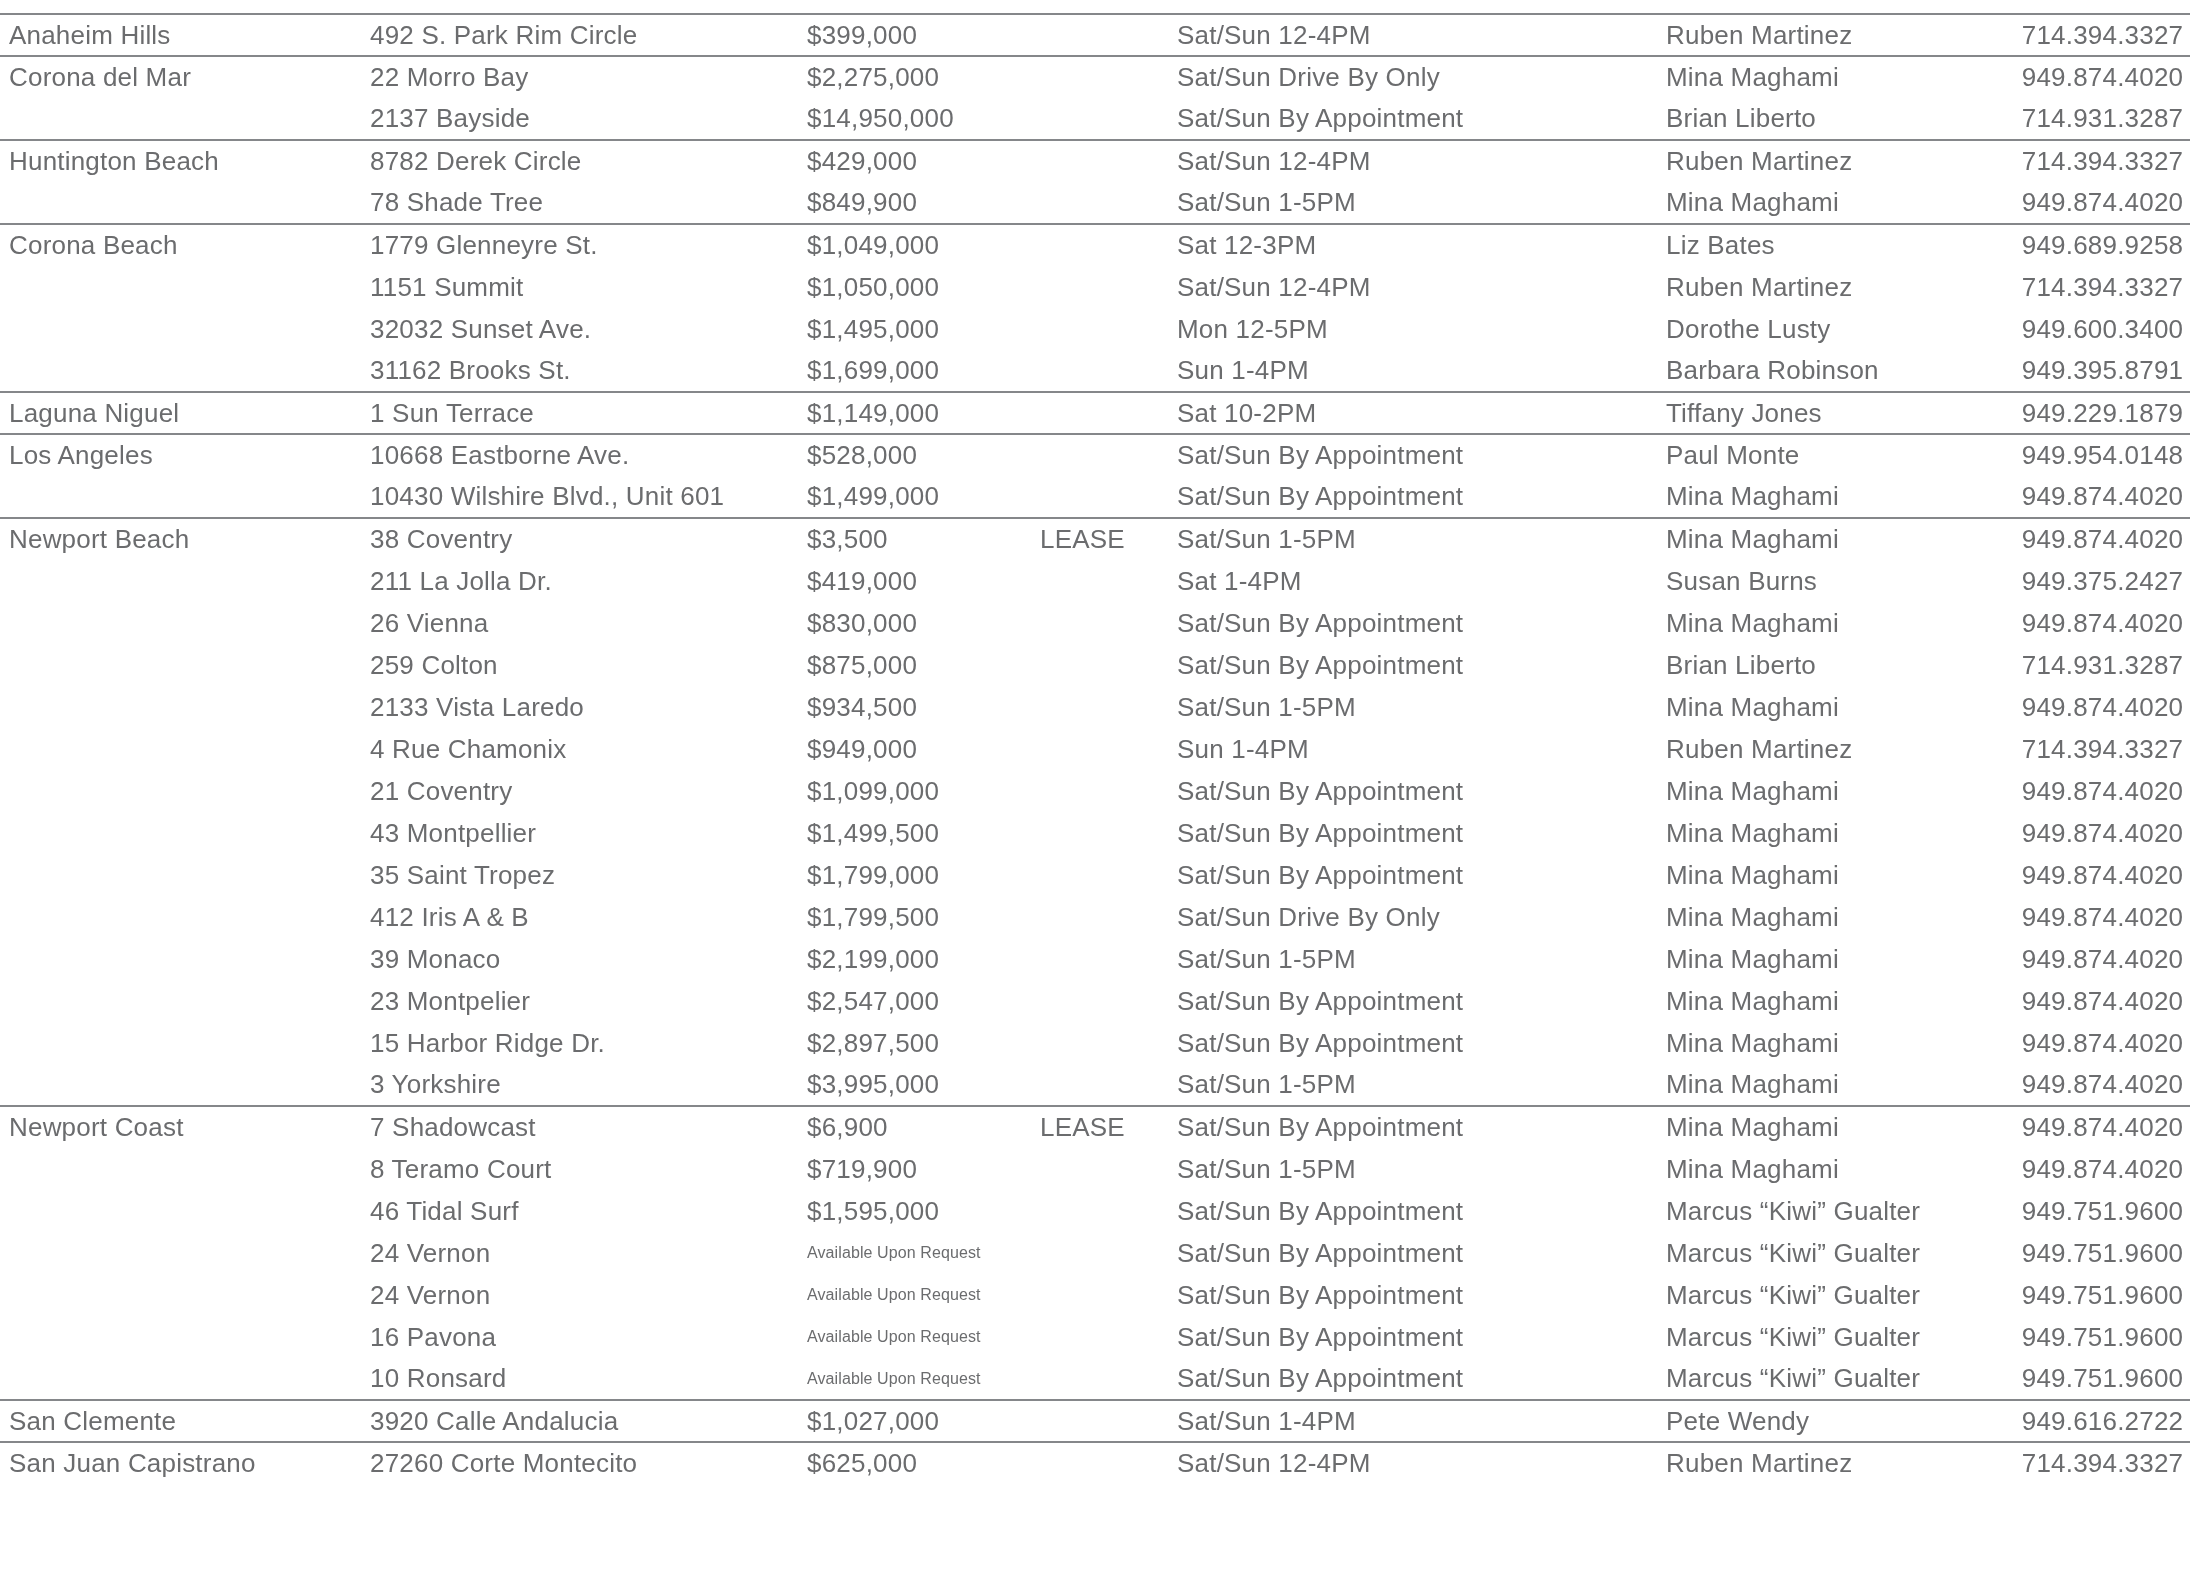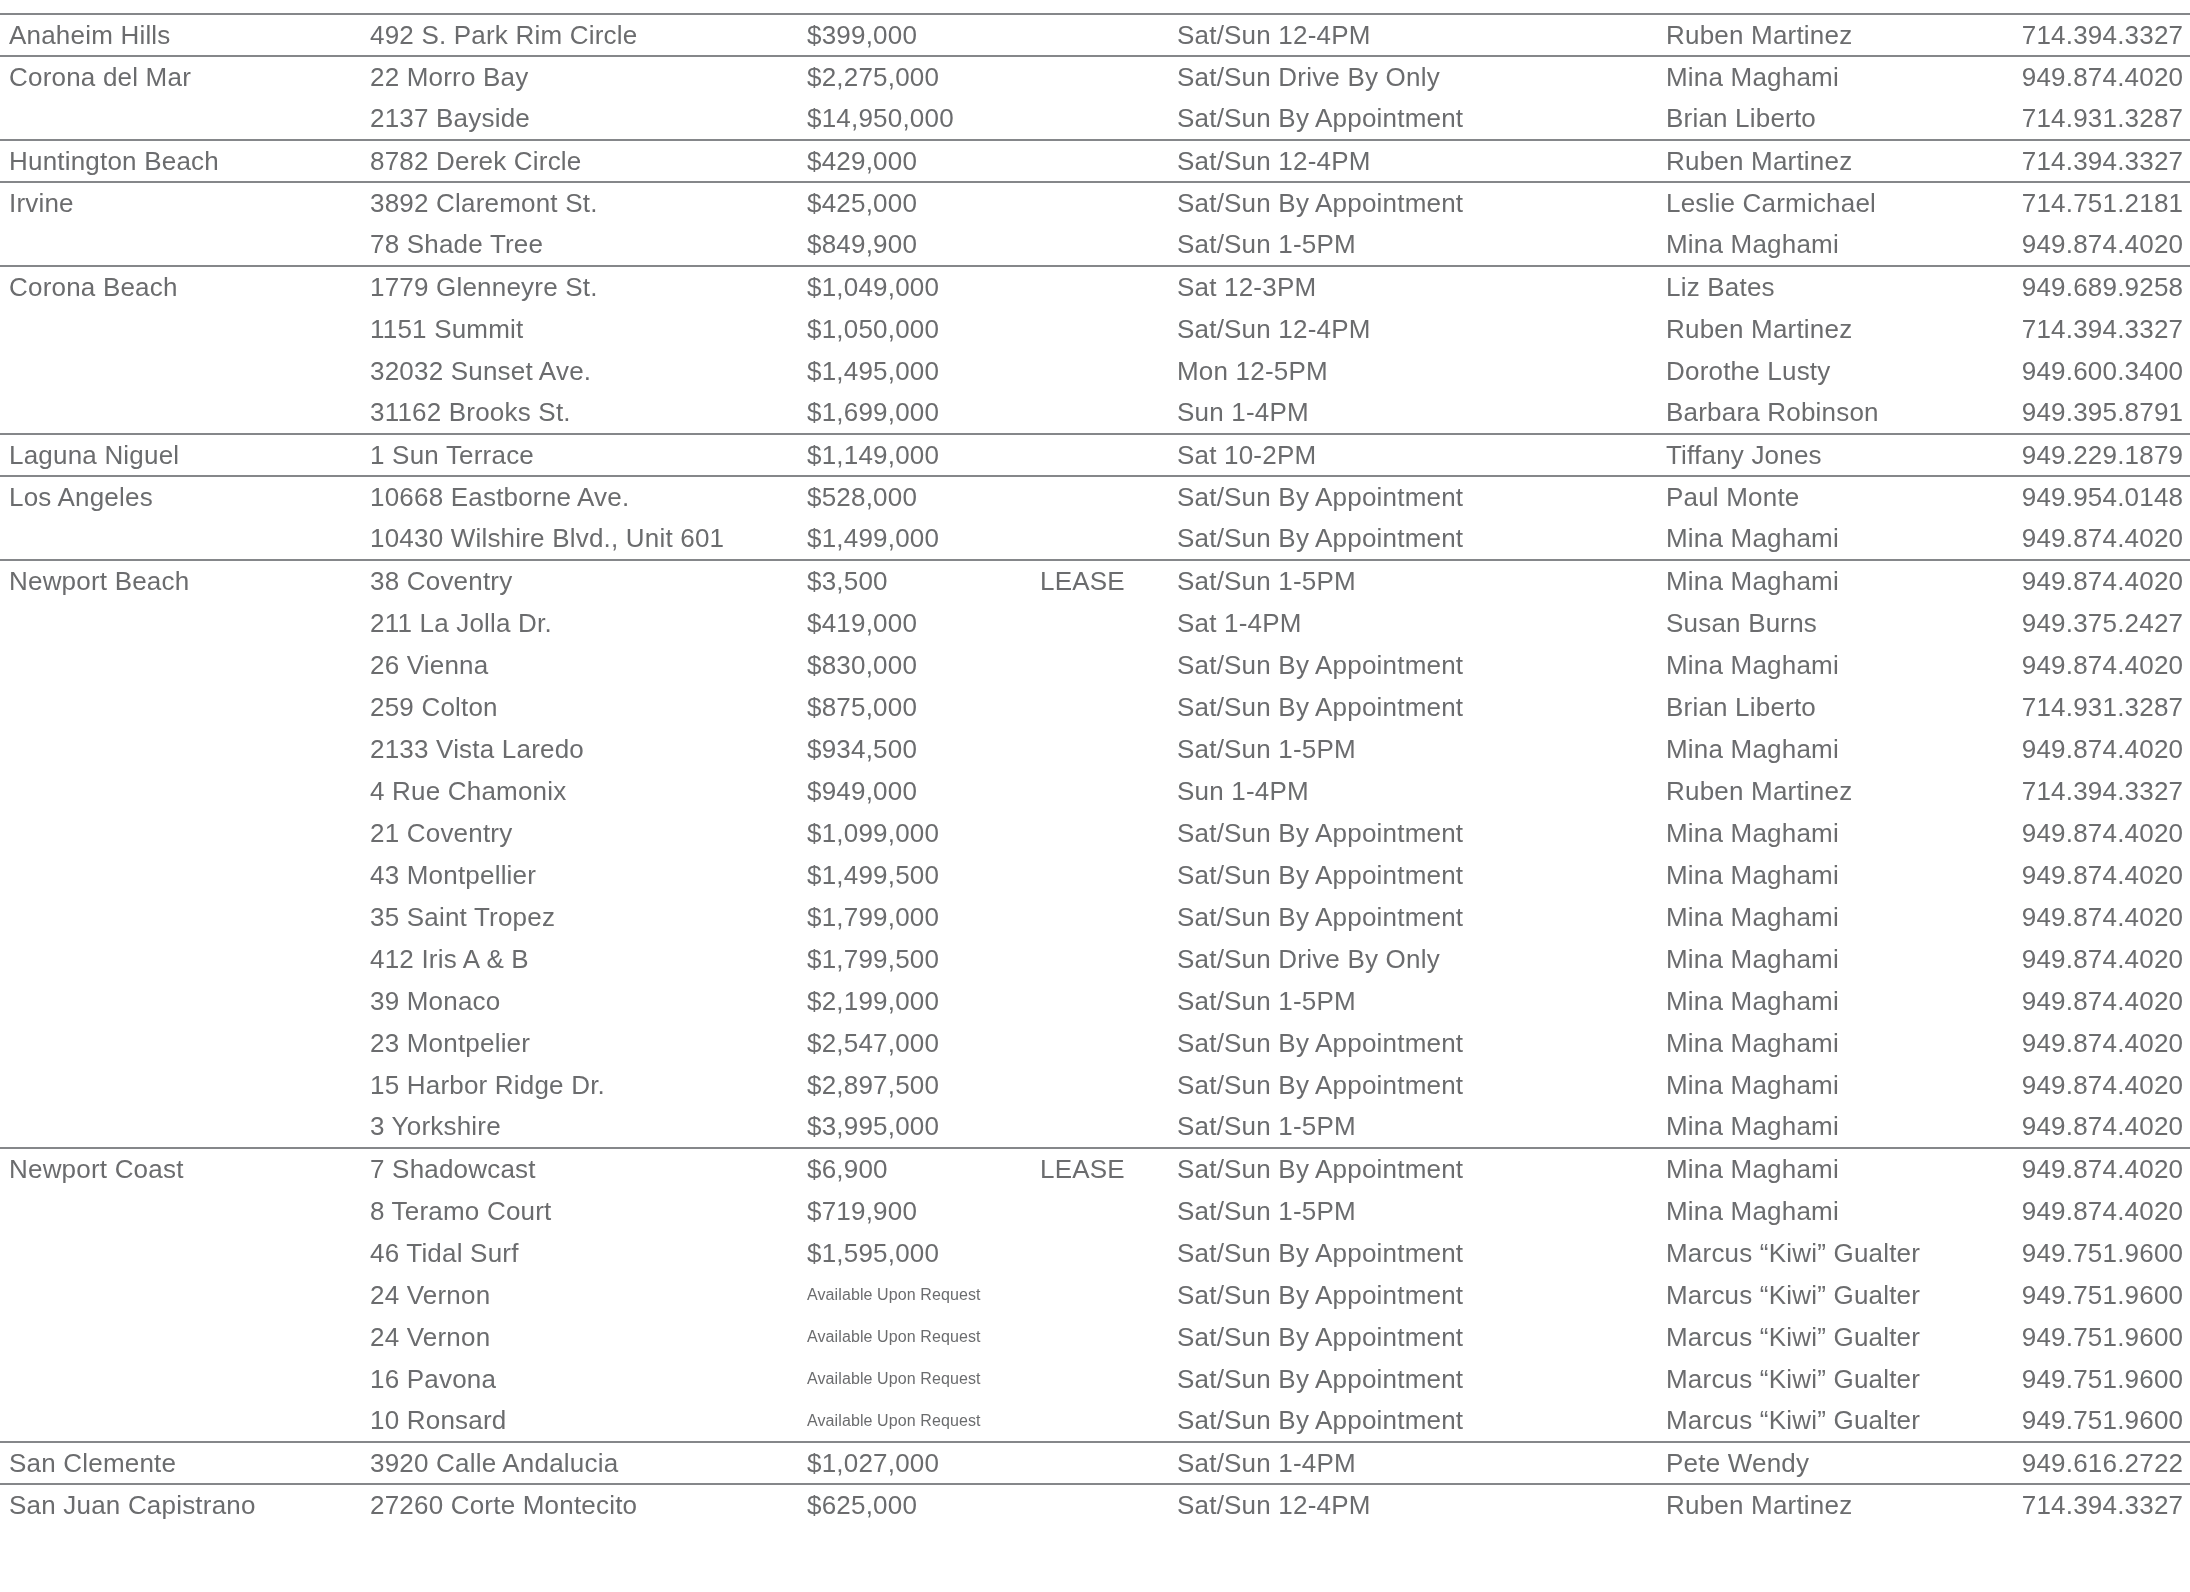--- a/index.html
+++ b/index.html
@@ -98,29 +98,20 @@
         </tr>
         <tr class="listing-row group-start">
           <td class="city">Huntington Beach</td>
           <td class="address">8782 Derek Circle</td>
           <td class="price">$429,000</td>
           <td class="lease"></td>
           <td class="time">Sat/Sun 12-4PM</td>
           <td class="agent">Ruben Martinez</td>
           <td class="phone">714.394.3327</td>
         </tr>
-        <tr class="listing-row group-start">
-          <td class="city">Irvine</td>
-          <td class="address">3892 Claremont St.</td>
-          <td class="price">$425,000</td>
-          <td class="lease"></td>
-          <td class="time">Sat/Sun By Appointment</td>
-          <td class="agent">Leslie Carmichael</td>
-          <td class="phone">714.751.2181</td>
-        </tr>
         <tr class="listing-row">
           <td class="city"></td>
           <td class="address">78 Shade Tree</td>
           <td class="price">$849,900</td>
           <td class="lease"></td>
           <td class="time">Sat/Sun 1-5PM</td>
           <td class="agent">Mina Maghami</td>
           <td class="phone">949.874.4020</td>
         </tr>
         <tr class="listing-row group-start">

